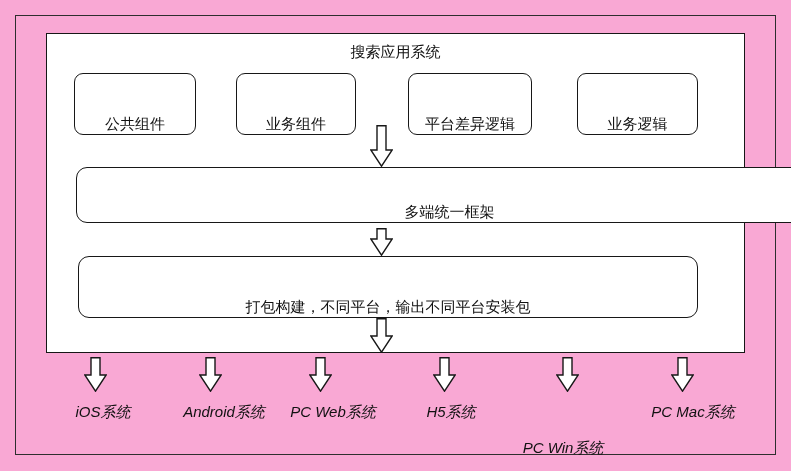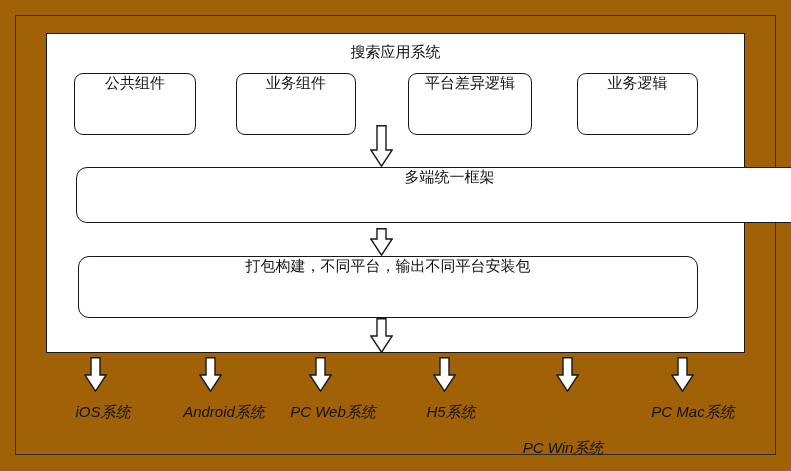--- a/index.html
+++ b/index.html
@@ -5,21 +5,21 @@
   html, body {
     margin: 0;
     padding: 0;
     background: #ffffff;
     font-family: "Liberation Sans", "DejaVu Sans", sans-serif;
   }
   .canvas {
     position: relative;
     width: 791px;
     height: 471px;
-    background: #a16207;
+    background: #f9a8d4;
     overflow: hidden;
     color: #111111;
   }
   .outer-frame {
     position: absolute;
     left: 15px; top: 15px;
     width: 759px; height: 438px;
     border: 1px solid #2e2e2e;
     background: transparent;
   }
@@ -41,21 +41,21 @@
     color: #111111;
     white-space: nowrap;
   }
   .node {
     position: absolute;
     box-sizing: border-box;
     border: 1.5px solid #171717;
     border-radius: 9px;
     background: #ffffff;
     display: flex;
-    align-items: flex-start;
+    align-items: flex-end;
     justify-content: center;
     font-size: 15px;
     color: #111111;
     white-space: nowrap;
   }
   .node-small { top: 73px; height: 62px; }
   .node-wide  { border-radius: 11px; }
   .arrow { position: absolute; display: block; }
   .platform-label {
     position: absolute;

